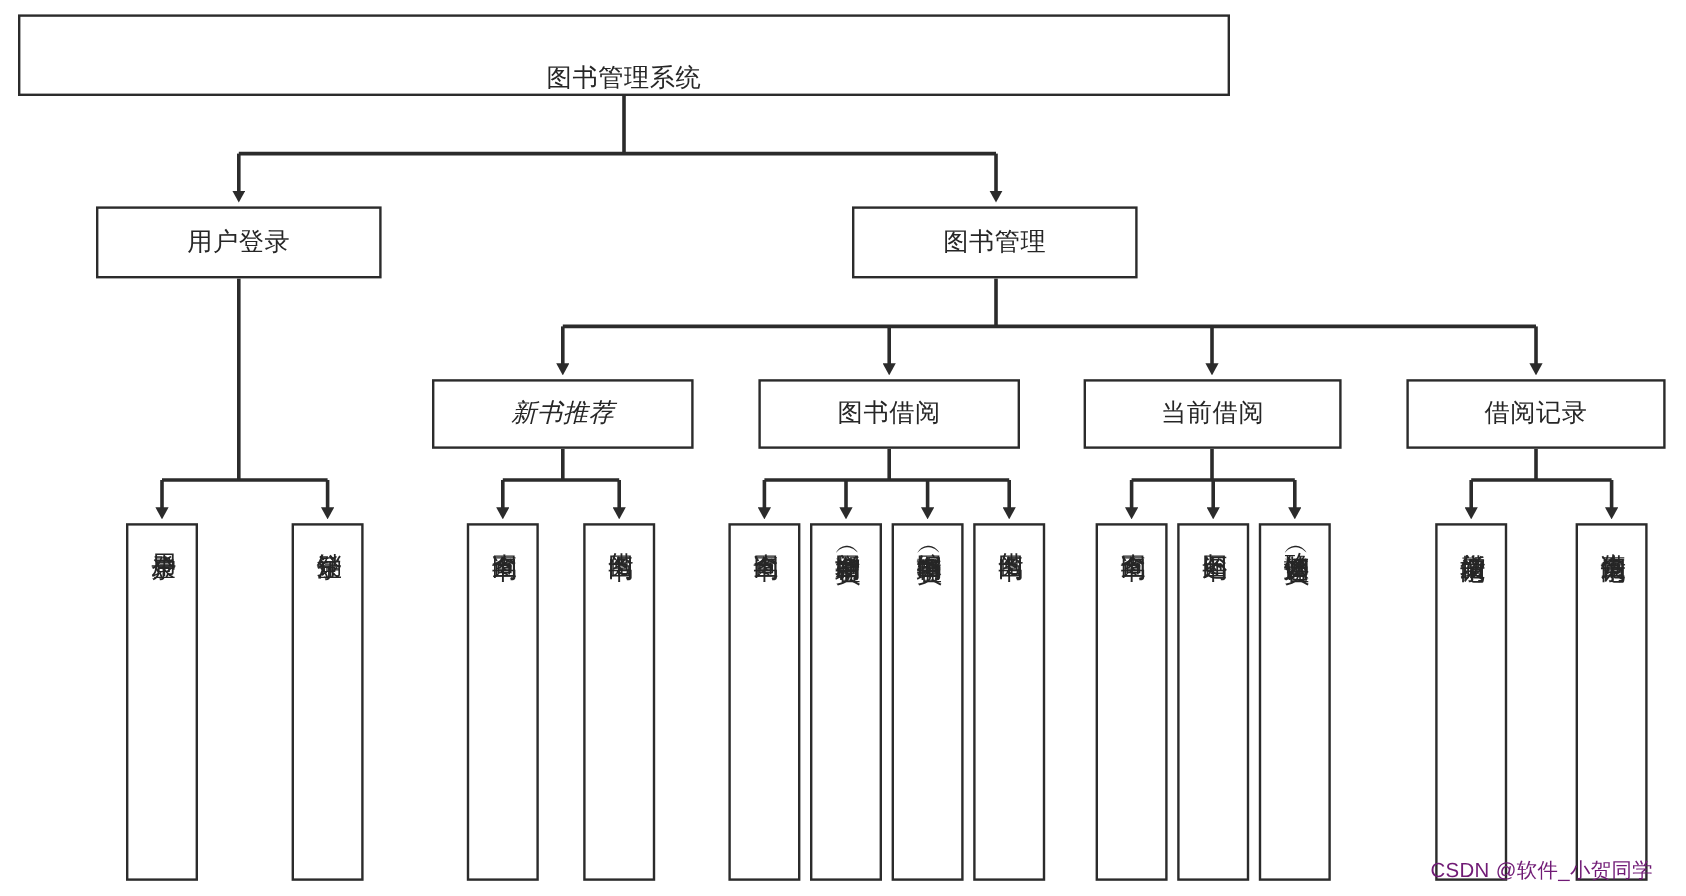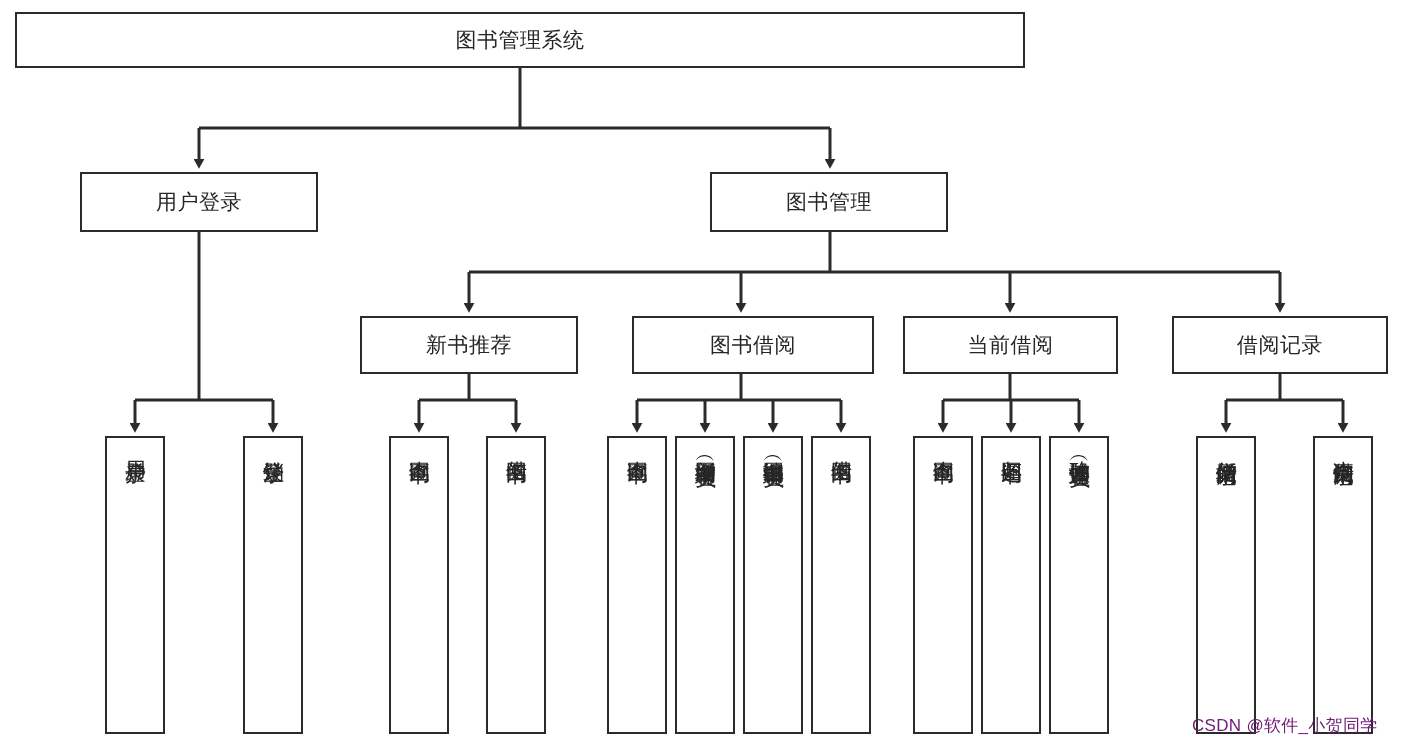--- a/index.html
+++ b/index.html
@@ -119,35 +119,35 @@
       <path d="M1011,400 L1011,424" marker-end="url(#arrow)"></path>
       <path d="M1079,400 L1079,424" marker-end="url(#arrow)"></path>
 
       <path d="M1280,374 L1280,400"></path>
       <path d="M1226,400 L1343,400"></path>
       <path d="M1226,400 L1226,424" marker-end="url(#arrow)"></path>
       <path d="M1343,400 L1343,424" marker-end="url(#arrow)"></path>
     </g>
   </svg>
 
-  <div class="node" style="left: 15px; top: 12px; width: 1010px; height: 56px;">
+  <div class="node" style="left: 15px; top: 12px; width: 1010px; height: 68px; align-items: flex-end;">
     <span class="label">图书管理系统</span>
   </div>
 
   <div class="node" style="left: 80px; top: 172px; width: 238px; height: 60px;">
     <span class="label">用户登录</span>
   </div>
   <div class="node" style="left: 710px; top: 172px; width: 238px; height: 60px;">
     <span class="label">图书管理</span>
   </div>
 
-  <div class="node" style="left: 360px; top: 316px; width: 218px; height: 58px;">
+  <div class="node" style="left: 360px; top: 316px; width: 218px; height: 58px; font-style: italic;">
     <span class="label">新书推荐</span>
   </div>
-  <div class="node" style="left: 632px; top: 316px; width: 242px; height: 58px;">
+  <div class="node" style="left: 632px; top: 316px; width: 218px; height: 58px;">
     <span class="label">图书借阅</span>
   </div>
   <div class="node" style="left: 1172px; top: 316px; width: 216px; height: 58px;">
     <span class="label">借阅记录</span>
   </div>
   <div class="node" style="left: 903px; top: 316px; width: 215px; height: 58px;">
     <span class="label">当前借阅</span>
   </div>
 
   <div class="node vertical" style="left: 105px; top: 436px; width: 60px; height: 298px;">

